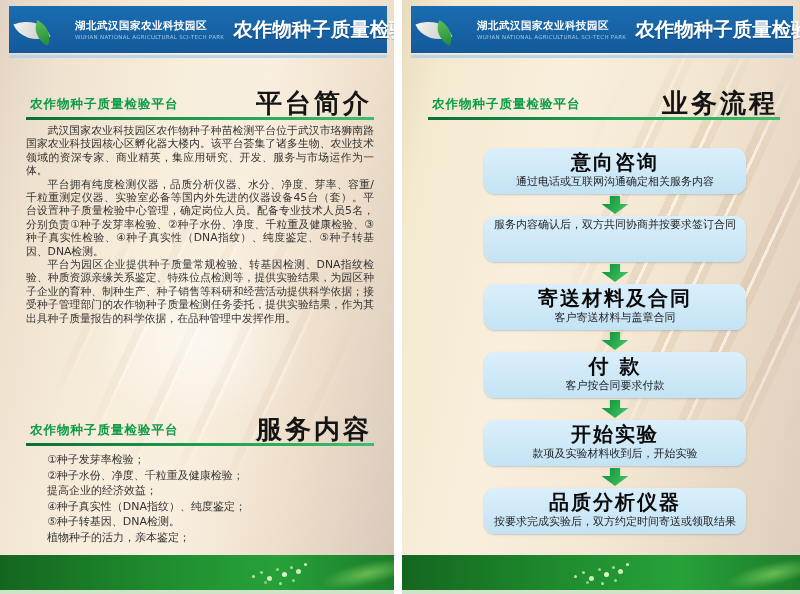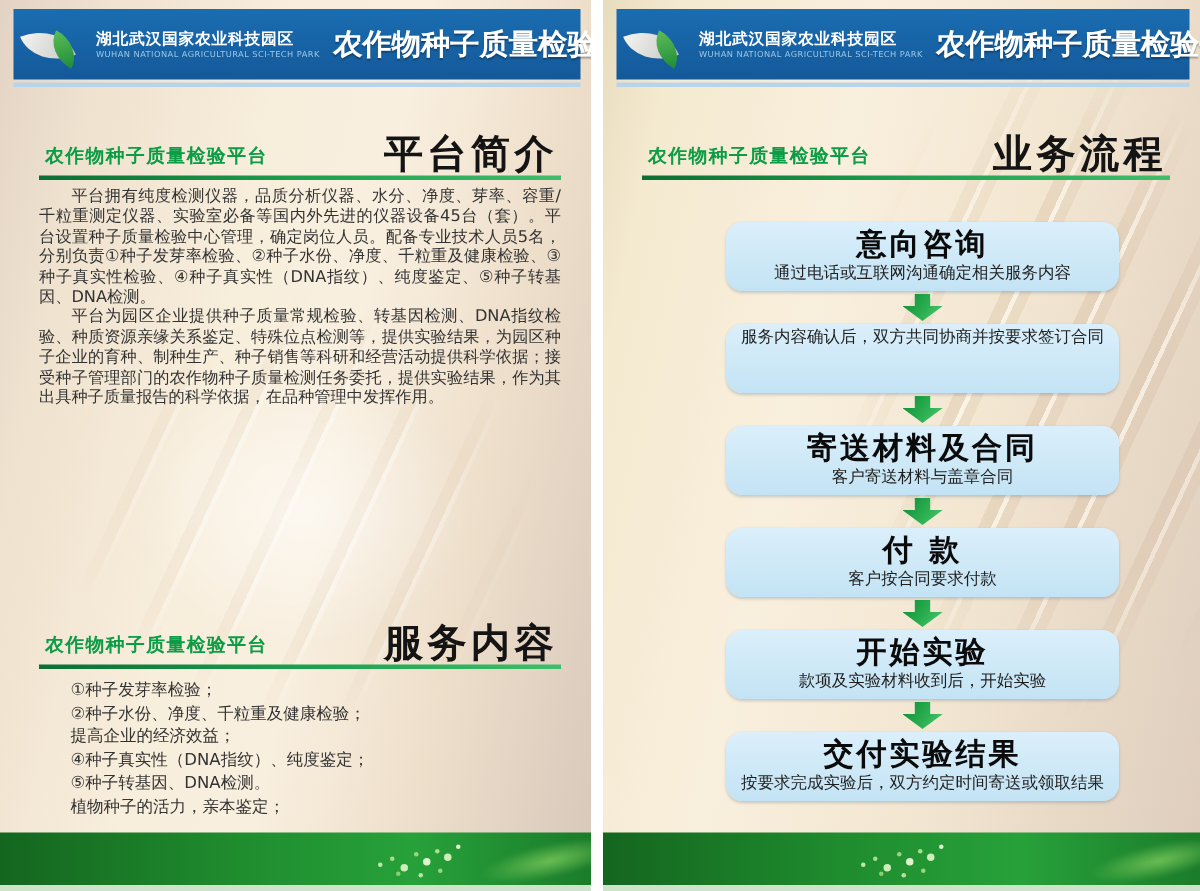--- a/index.html
+++ b/index.html
@@ -37,21 +37,21 @@
     background:linear-gradient(180deg,#1a6db1 0%,#14599a 100%);
     display:flex;align-items:center;}
   .bar-strip{position:absolute;top:55px;left:9px;right:7px;height:3px;background:#b7d4e9;}
   .logo{position:relative;width:44px;height:38px;margin-left:6px;flex:none;}
   .leaf-a{position:absolute;left:2px;top:7px;width:30px;height:25px;
     background:linear-gradient(135deg,#f4f4f2,#c6c6c2);
     border-radius:0 100% 0 100%;transform:rotate(-22deg);}
   .leaf-b{position:absolute;left:17px;top:13px;width:21px;height:18px;
     background:linear-gradient(135deg,#5dbd57,#1e8c3a);
     border-radius:0 100% 0 100%;transform:rotate(28deg);}
-  .park{margin-left:5px;flex:none;}
+  .park{margin-left:16px;flex:none;}
   .park-cn{font-size:10.5px;font-weight:bold;color:#ffffff;letter-spacing:.5px;white-space:nowrap;}
   .park-en{font-size:5.5px;color:#9cc6e4;letter-spacing:.3px;margin-top:1px;white-space:nowrap;}
   .ptitle{margin-left:9px;font-size:19.5px;font-weight:bold;color:#ffffff;white-space:nowrap;
     text-shadow:0 1px 1px rgba(0,0,0,.3);}
 
   
   .sec-head{position:absolute;left:26px;right:20px;height:36px;}
   .sec-head::after{content:"";position:absolute;left:0;right:0;bottom:0;height:3px;
     background:linear-gradient(90deg,#0a6f33,#1fa351 55%,#3fbd6a);}
   .tagline{position:absolute;left:4px;bottom:7px;font-weight:bold;font-size:12.5px;
@@ -110,20 +110,21 @@
     <div class="ptitle">农作物种子质量检验平台</div>
   </header>
   <div class="bar-strip"></div>
 
   <div class="sec-head" style="top:84px">
     <span class="tagline">农作物种子质量检验平台</span>
     <span class="sec-title">平台简介</span>
   </div>
 
   <div class="paras">
+    <p>武汉国家农业科技园区农作物种子种苗检测平台位于武汉市珞狮南路国家农业科技园核心区孵化器大楼内。该平台荟集了诸多生物、农业技术领域的资深专家、商业精英，集应用研究、开发、服务与市场运作为一体。</p>
     <p>平台拥有纯度检测仪器，品质分析仪器、水分、净度、芽率、容重/千粒重测定仪器、实验室必备等国内外先进的仪器设备45台（套）。平台设置种子质量检验中心管理，确定岗位人员。配备专业技术人员5名，分别负责①种子发芽率检验、②种子水份、净度、千粒重及健康检验、③种子真实性检验、④种子真实性（DNA指纹）、纯度鉴定、⑤种子转基因、DNA检测。</p>
     <p>平台为园区企业提供种子质量常规检验、转基因检测、DNA指纹检验、种质资源亲缘关系鉴定、特殊位点检测等，提供实验结果，为园区种子企业的育种、制种生产、种子销售等科研和经营活动提供科学依据；接受种子管理部门的农作物种子质量检测任务委托，提供实验结果，作为其出具种子质量报告的科学依据，在品种管理中发挥作用。</p>
   </div>
 
   <div class="sec-head" style="top:410px">
     <span class="tagline">农作物种子质量检验平台</span>
     <span class="sec-title">服务内容</span>
   </div>
 
   <div class="svc">
@@ -181,21 +182,21 @@
       <div class="ft">付 款</div>
       <div class="fd">客户按合同要求付款</div>
     </div>
     <div class="farrow"></div>
     <div class="fbox">
       <div class="ft">开始实验</div>
       <div class="fd">款项及实验材料收到后，开始实验</div>
     </div>
     <div class="farrow"></div>
     <div class="fbox">
-      <div class="ft">交付实验结果</div>
+      <div class="ft">品质分析仪器</div>
       <div class="fd">按要求完成实验后，双方约定时间寄送或领取结果</div>
     </div>
   </div>
 
   <footer class="gbar">
     <span class="sparkles"></span>
     <span class="swirl"></span>
   </footer>
 </section>
 

